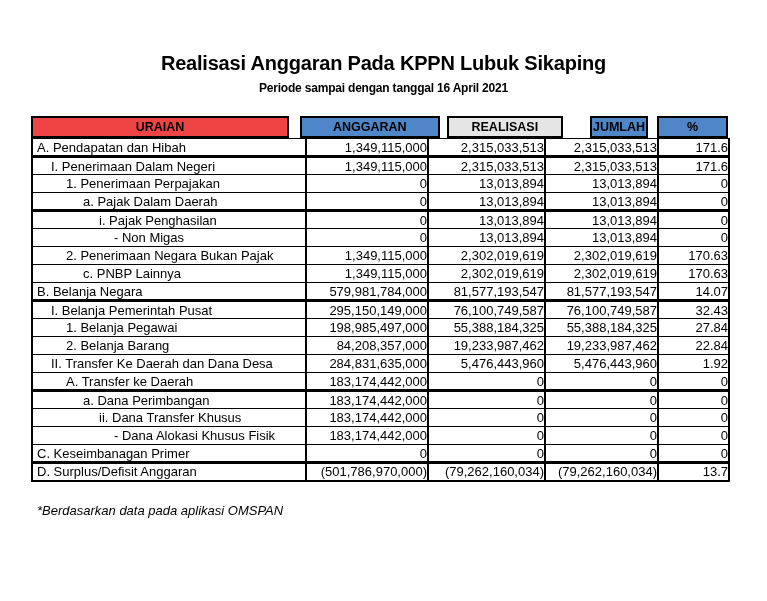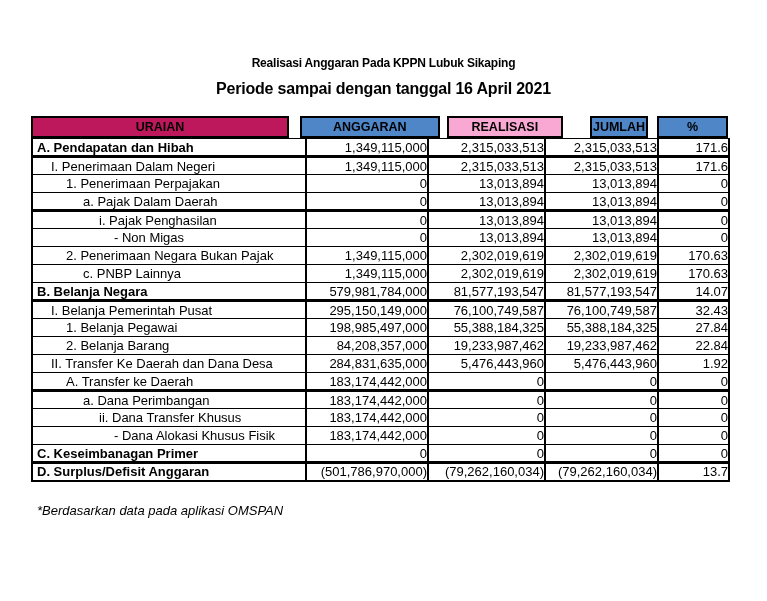--- a/index.html
+++ b/index.html
@@ -9,29 +9,29 @@
     background: #ffffff;
     font-family: "Liberation Sans", sans-serif;
     color: #000;
     overflow: hidden;
   }
   .page { width: 767px; height: 601px; }
 
   .title {
     padding-top: 55px;
     text-align: center;
-    font-size: 12px;
+    font-size: 20px;
     font-weight: bold;
     letter-spacing: -0.2px;
     line-height: 17px;
   }
   .subtitle {
     margin-top: 8px;
     text-align: center;
-    font-size: 16px;
+    font-size: 12px;
     font-weight: bold;
     letter-spacing: -0.2px;
     line-height: 17px;
   }
 
   .table-area { margin: 19px 0 0 31px; width: 697px; }
 
   
   .thead { display: flex; width: 697px; height: 22px; }
   .th {
@@ -64,21 +64,21 @@
     height: 18px;
     font-size: 13px;
     padding: 0;
     white-space: nowrap;
     overflow: hidden;
     vertical-align: middle;
   }
   table.body tr.thick td { border-bottom: 3px solid #000; }
   td.c-uraian { text-align: left; }
   td.c-num { text-align: right; padding-right: 4px; }
-  .indent-0 { padding-left: 4px  !important; font-weight: bold; }
+  .indent-0 { padding-left: 4px  !important; }
   .indent-1 { padding-left: 18px !important; }
   .indent-2 { padding-left: 33px !important; }
   .indent-3 { padding-left: 50px !important; }
   .indent-4 { padding-left: 66px !important; }
   .indent-5 { padding-left: 81px !important; }
 
   .footnote {
     margin: 21px 0 0 37px;
     font-size: 13px;
     font-style: italic;
@@ -87,23 +87,23 @@
 </head>
 <body>
 
 <div class="page">
 
   <div class="title">Realisasi Anggaran Pada KPPN Lubuk Sikaping</div>
   <div class="subtitle">Periode sampai dengan tanggal 16 April 2021</div>
 
   <div class="table-area">
     <div class="thead">
-      <div class="th th-uraian" style="background: #be185d;">URAIAN</div>
+      <div class="th th-uraian" style="background: #ef4444;">URAIAN</div>
       <div class="th th-anggaran" style="background: rgb(78, 134, 200);">ANGGARAN</div>
-      <div class="th th-realisasi" style="background: #f9a8d4;">REALISASI</div>
+      <div class="th th-realisasi" style="background: #e5e5e5;">REALISASI</div>
       <div class="th th-jumlah" style="background: rgb(78, 134, 200);">JUMLAH</div>
       <div class="th th-pct" style="background: rgb(78, 134, 200);">%</div>
     </div>
 
     <table class="body">
       <colgroup>
         <col style="width:274px">
         <col style="width:122px">
         <col style="width:117px">
         <col style="width:113px">

